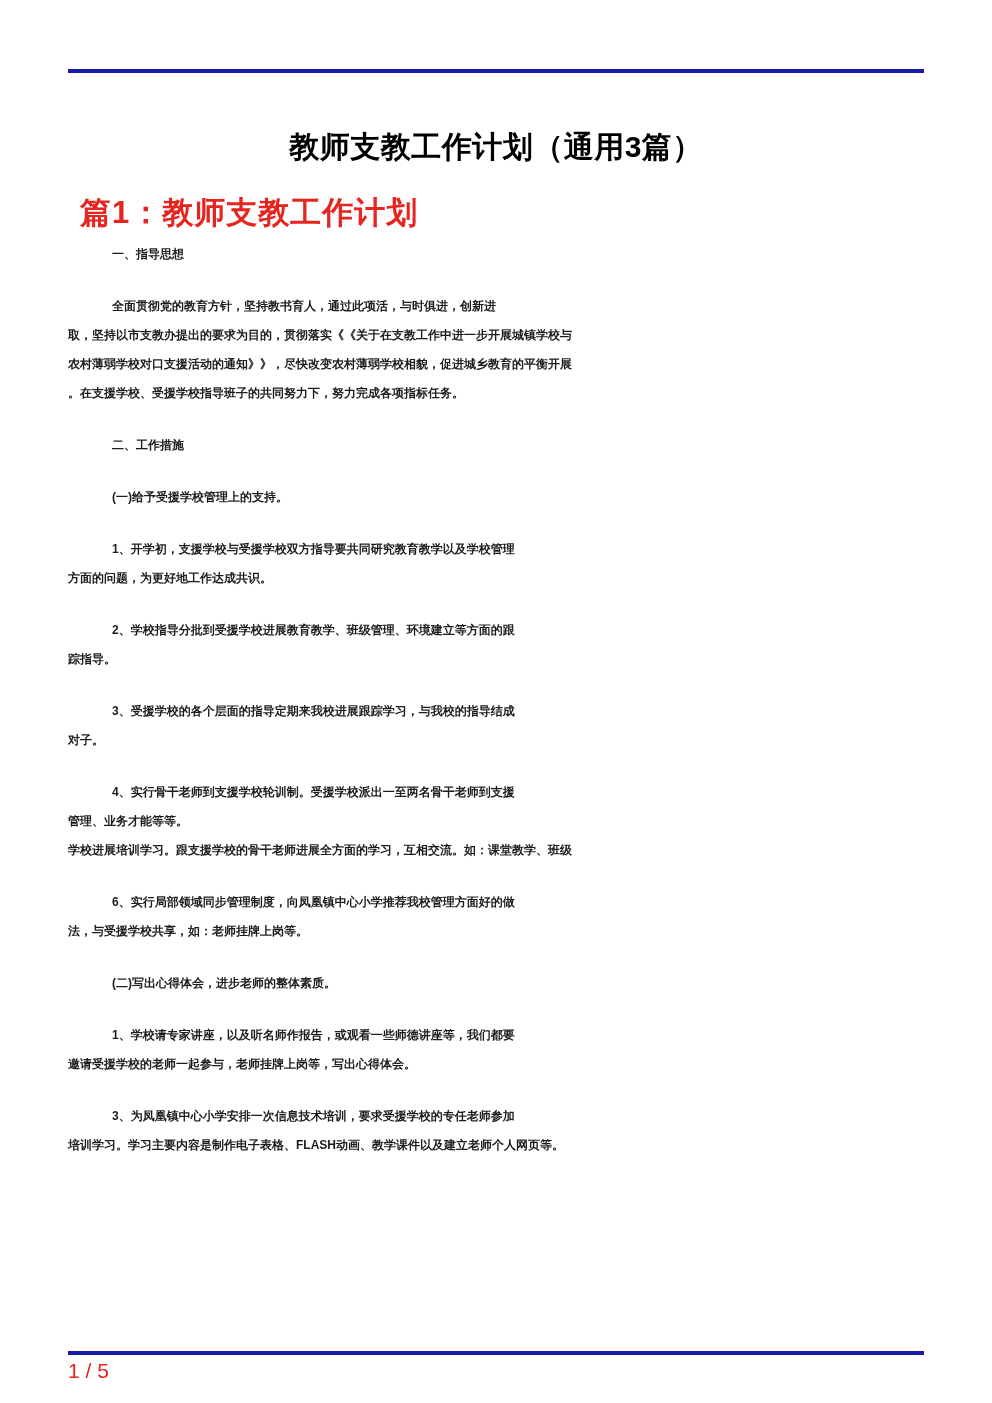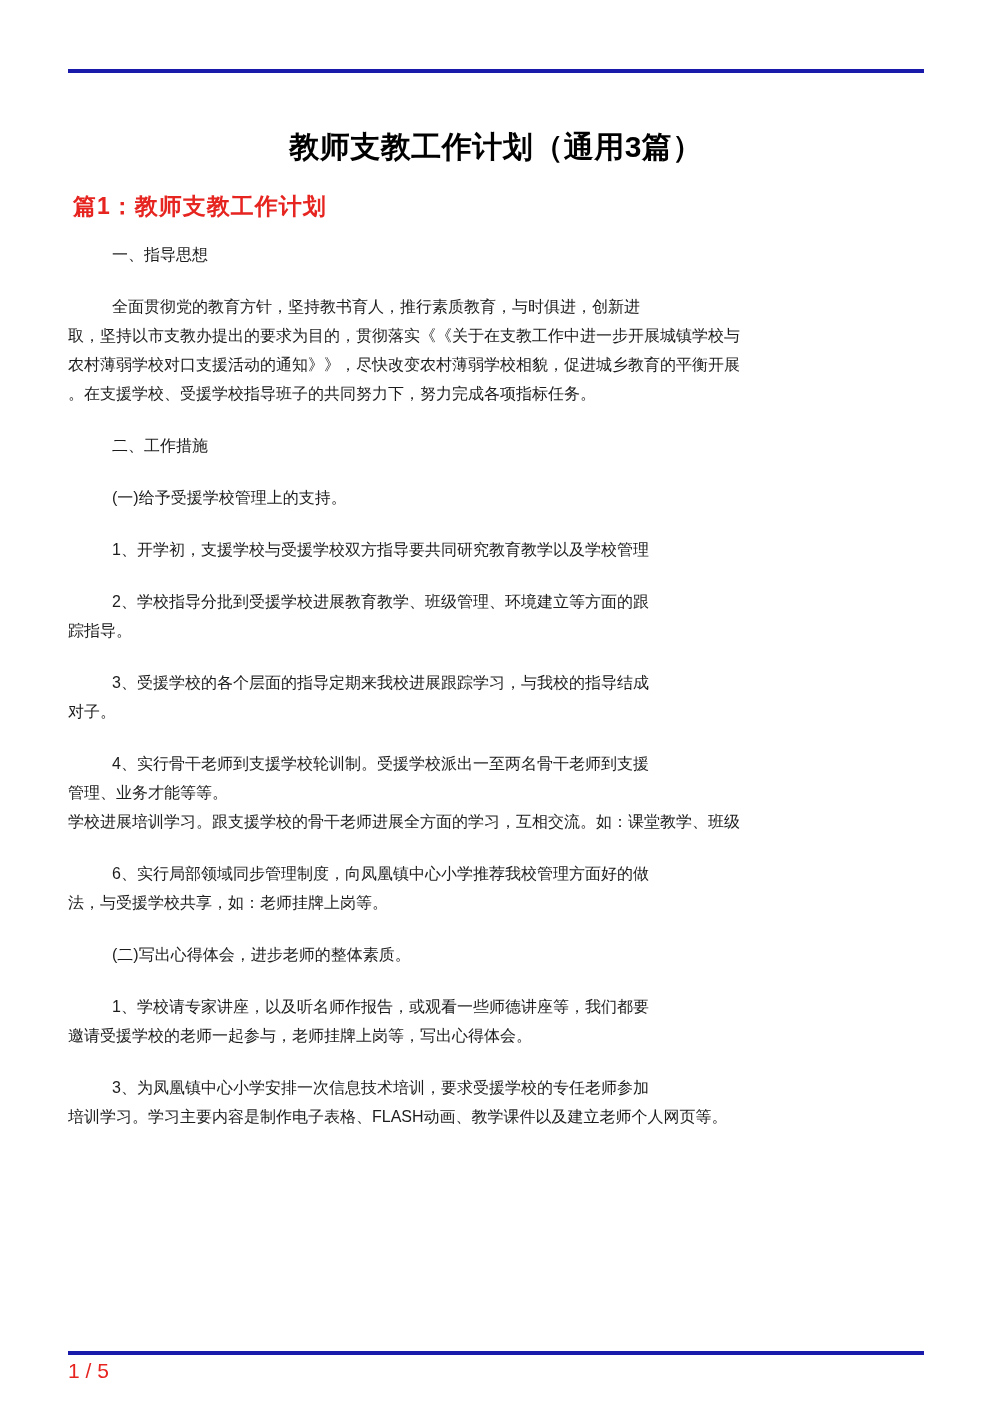--- a/index.html
+++ b/index.html
@@ -39,44 +39,44 @@
     font-size: 30px;
     line-height: 40px;
     font-weight: 700;
     color: #000000;
     letter-spacing: 0.5px;
   }
   .section-heading {
     position: absolute;
     top: 186px;
     left: 68px;
-    margin: 5px;
-    font-size: 23px;
+    margin: 12px;
+    font-size: 31px;
     line-height: 30px;
     font-weight: 700;
     color: var(--accent-red, #e62420);
     letter-spacing: 1px;
   }
   .content {
     position: absolute;
     top: 240px;
     left: 68px;
     width: 856px;
   }
   .para {
     margin: 0;
   }
   .para + .para {
     margin-top: 23px;
   }
   .line {
     display: block;
-    font-size: 16px;
+    font-size: 12px;
     line-height: 29px;
-    font-weight: 400;
+    font-weight: 700;
     letter-spacing: 0;
     white-space: nowrap;
   }
   .line.first {
     padding-left: 44px;
   }
   .page-number {
     position: absolute;
     top: 1358px;
     left: 68px;
@@ -92,33 +92,34 @@
 
 <div class="page">
   <div class="rule top-rule"></div>
   <h1 class="doc-title">教师支教工作计划（通用3篇）</h1>
   <h2 class="section-heading">篇1：教师支教工作计划</h2>
   <div class="content" id="content">
       <p class="para">
         <span class="line first">一、指导思想</span>
       </p>
       <p class="para">
-        <span class="line first">全面贯彻党的教育方针，坚持教书育人，推行素质教育，与时俱进，创新进</span>
+        <span class="line first">全面贯彻党的教育方针，坚持教书育人，通过此项活，与时俱进，创新进</span>
         <span class="line">取，坚持以市支教办提出的要求为目的，贯彻落实《《关于在支教工作中进一步开展城镇学校与</span>
         <span class="line">农村薄弱学校对口支援活动的通知》》，尽快改变农村薄弱学校相貌，促进城乡教育的平衡开展</span>
         <span class="line">。在支援学校、受援学校指导班子的共同努力下，努力完成各项指标任务。</span>
       </p>
       <p class="para">
         <span class="line first">二、工作措施</span>
       </p>
       <p class="para">
         <span class="line first">(一)给予受援学校管理上的支持。</span>
       </p>
       <p class="para">
         <span class="line first">1、开学初，支援学校与受援学校双方指导要共同研究教育教学以及学校管理</span>
+        <span class="line">方面的问题，为更好地工作达成共识。</span>
       </p>
       <p class="para">
         <span class="line first">2、学校指导分批到受援学校进展教育教学、班级管理、环境建立等方面的跟</span>
         <span class="line">踪指导。</span>
       </p>
       <p class="para">
         <span class="line first">3、受援学校的各个层面的指导定期来我校进展跟踪学习，与我校的指导结成</span>
         <span class="line">对子。</span>
       </p>
       <p class="para">

